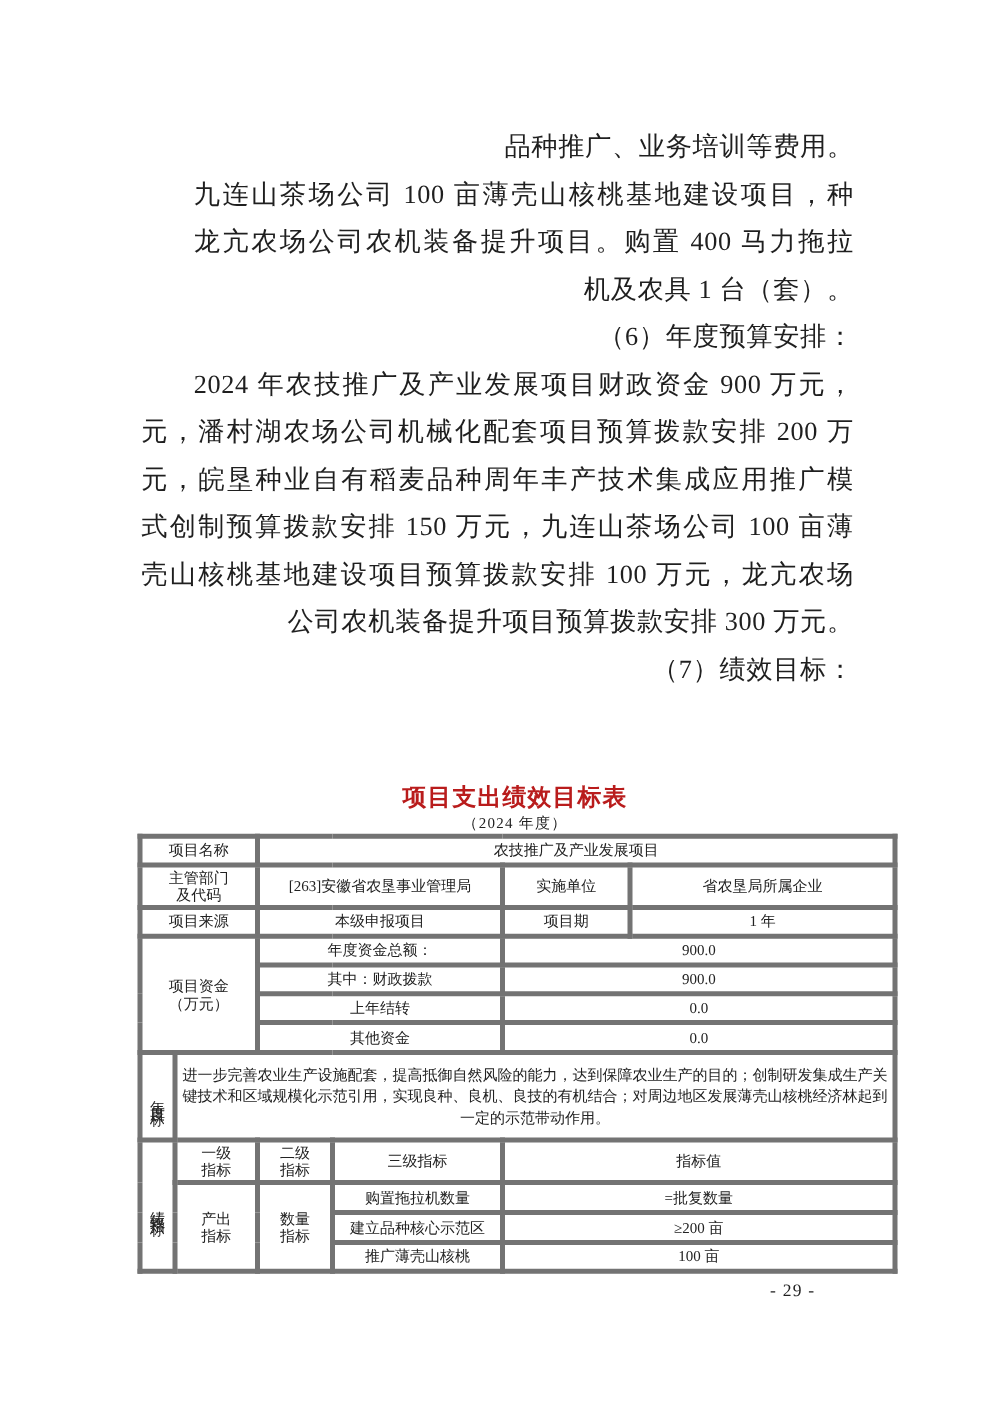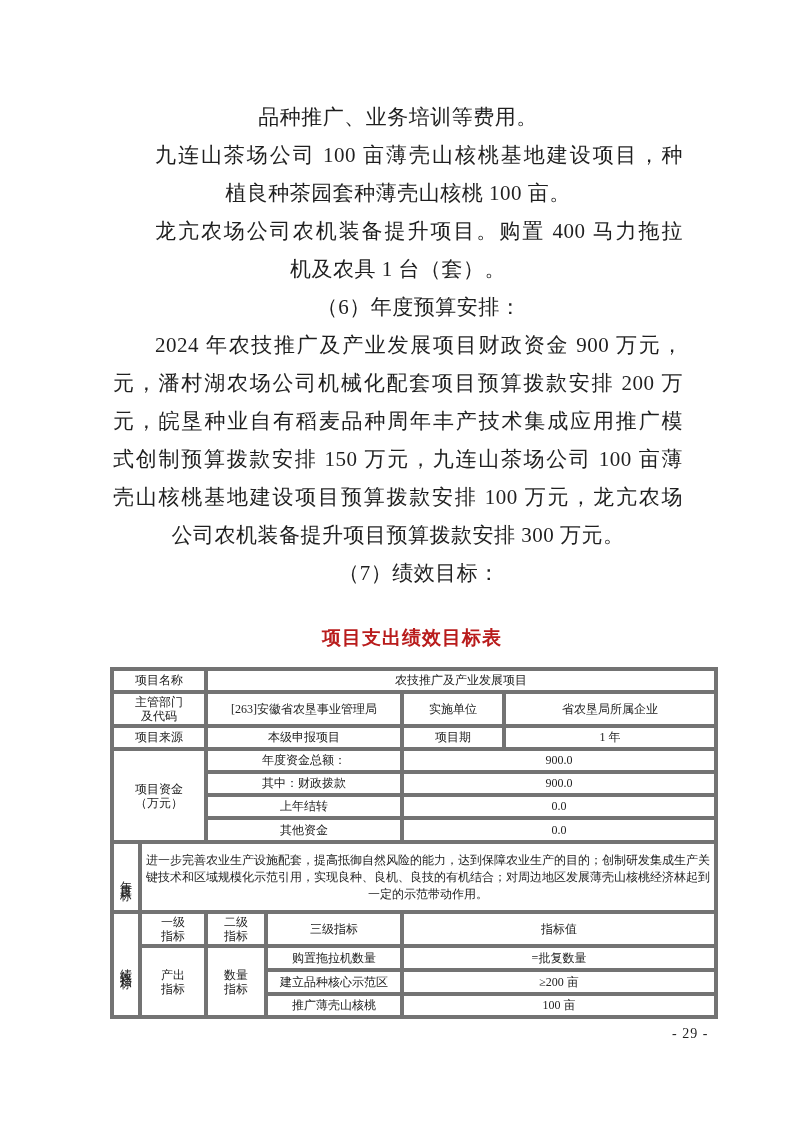--- a/index.html
+++ b/index.html
@@ -11,21 +11,21 @@
     color:#1f1f1f;
     overflow:hidden;
   }
   
   .body-text{
     position:absolute;
     left:113px;top:98px;width:570px;
     font-size:21px;line-height:38px;
     letter-spacing:0.5px;
   }
-  .bline{text-align:center;}
+  .bline{text-align:right;}
   .bline.indent{text-indent:2em;}
   .bline.justify{text-align:justify;text-align-last:justify;}
   
   .tbl-title{
     position:absolute;left:110px;top:625px;width:604px;
     text-align:center;
     font-family:"Liberation Sans","DejaVu Sans",sans-serif;
     font-weight:bold;font-size:19px;letter-spacing:1px;
     color:#b91c1c;
   }
@@ -52,46 +52,46 @@
     letter-spacing:3px;line-height:14px;margin:0 auto;
   }
   td.lft{text-align:left;padding-left:6px;}
   td.lft-ind{text-align:left;padding-left:18px;}
   td.goal{
     text-align:justify;text-justify:inter-character;
     padding:4px 7px;line-height:17px;margin-left:28px;
   }
   
   .page-num{
-    position:absolute;left:672px;top:1026px;
+    position:absolute;left:616px;top:1026px;
     font-size:14px;letter-spacing:1px;
   }
 </style>
 </head>
 <body>
 
 <div class="page">
 
   <div class="body-text">
     <div class="bline">品种推广、业务培训等费用。</div>
     <div class="bline indent justify">九连山茶场公司 100 亩薄壳山核桃基地建设项目，种</div>
-    <div class="bline">植良种茶园套种薄壳山核桃 100 亩。</div>
     <div class="bline indent justify">龙亢农场公司农机装备提升项目。购置 400 马力拖拉</div>
     <div class="bline">机及农具 1 台（套）。</div>
     <div class="bline indent">（6）年度预算安排：</div>
     <div class="bline indent justify">2024 年农技推广及产业发展项目财政资金 900 万元，</div>
     <div class="bline justify">元，潘村湖农场公司机械化配套项目预算拨款安排 200 万</div>
     <div class="bline justify">元，皖垦种业自有稻麦品种周年丰产技术集成应用推广模</div>
     <div class="bline justify">式创制预算拨款安排 150 万元，九连山茶场公司 100 亩薄</div>
     <div class="bline justify">壳山核桃基地建设项目预算拨款安排 100 万元，龙亢农场</div>
     <div class="bline">公司农机装备提升项目预算拨款安排 300 万元。</div>
     <div class="bline indent">（7）绩效目标：</div>
   </div>
 
   <div class="tbl-title">项目支出绩效目标表</div>
+  <div class="tbl-subtitle">（2024 年度）</div>
 
   <table class="perf">
     <colgroup>
       <col style="width:28px">
         <col style="width:66px">
         <col style="width:60px">
       <col style="width:136px">
         <col style="width:102px">
         <col style="width:212px">
     </colgroup>

